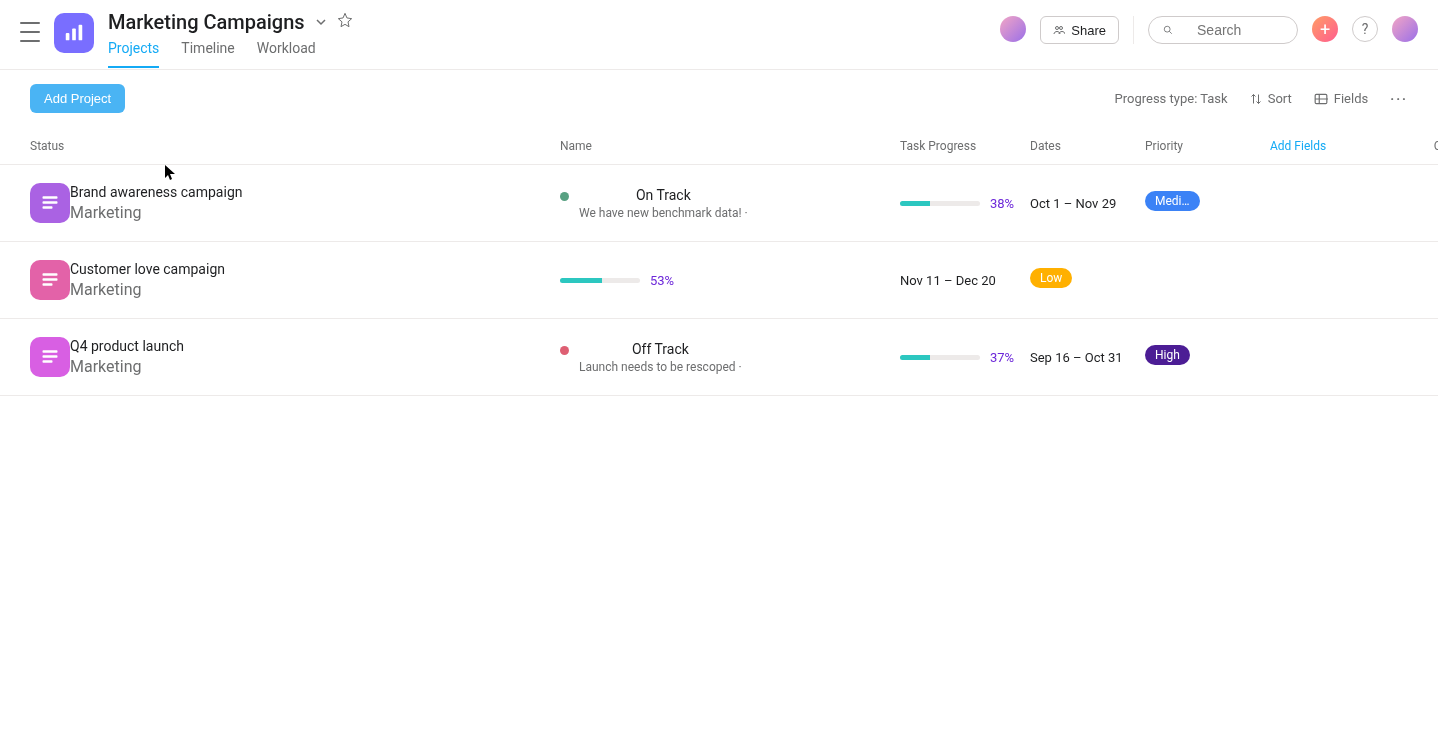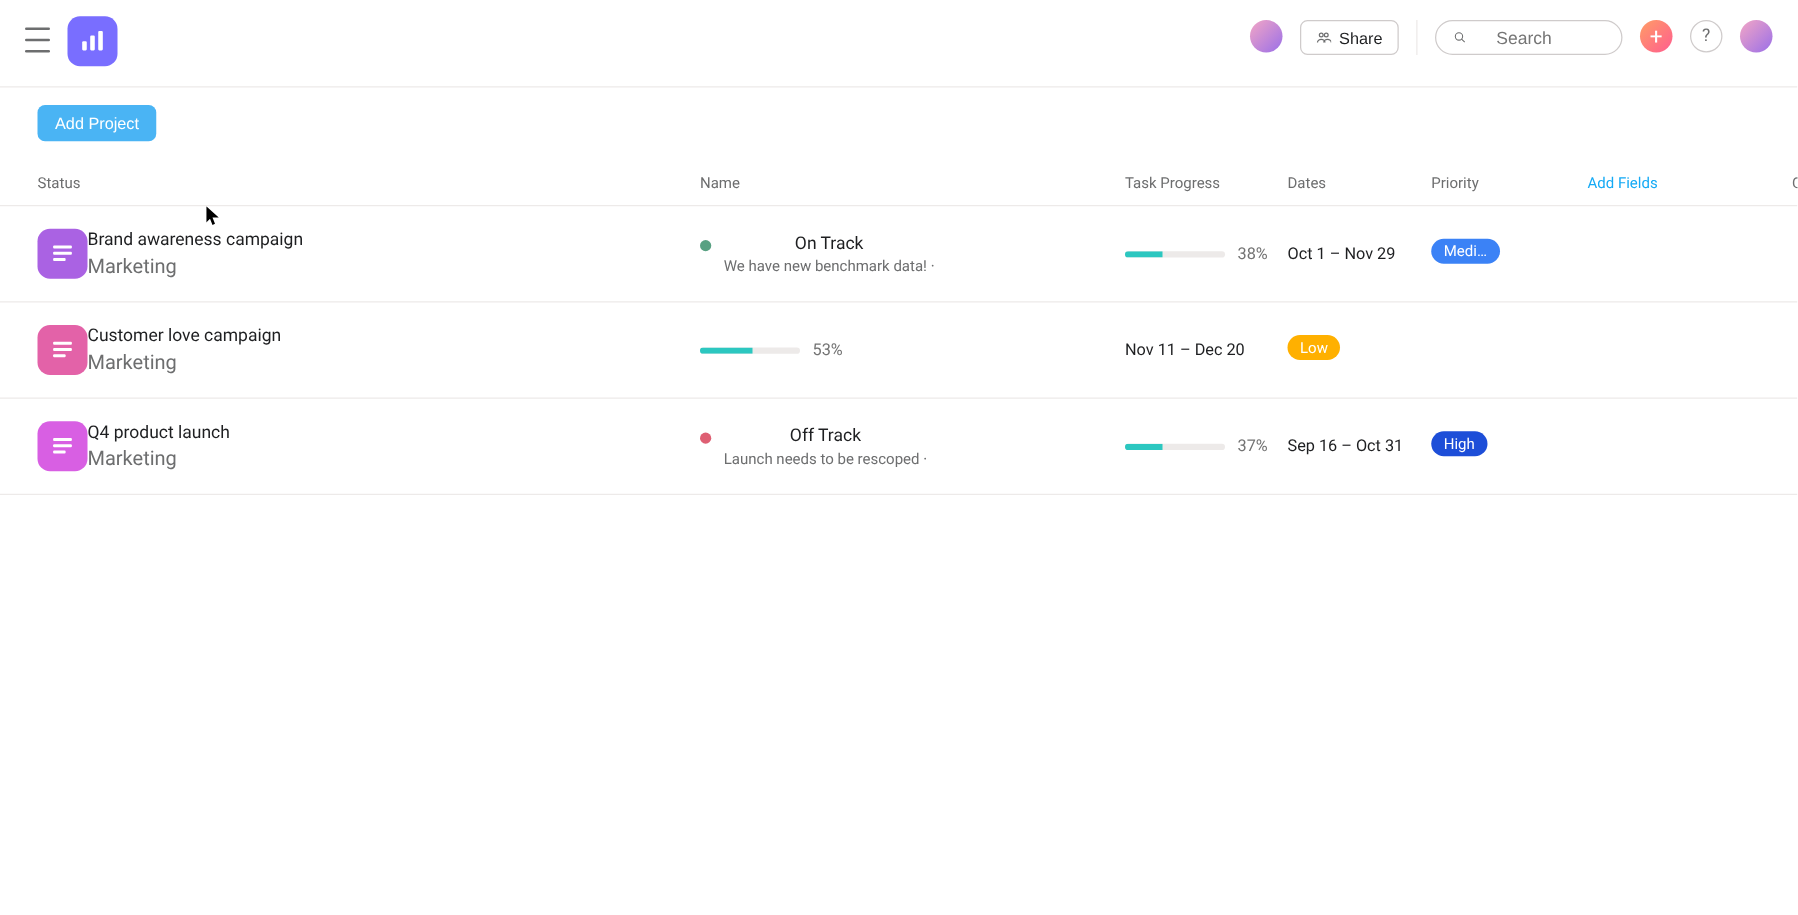--- a/index.html
+++ b/index.html
@@ -124,21 +124,21 @@
 .proj-team { font-size:16px; color:#6d6e6f; margin-top:3px; }
 
 .status-cell { display:flex; align-items:flex-start; gap:10px;text-align:center; }
 .status-dot { width:9px; height:9px; border-radius:50%; margin-top:5px; flex-shrink:0; }
 .status-label { font-size:14px; }
 .status-sub { font-size:12px; color:#6d6e6f; margin-top:3px; }
 
 .prog { display:flex; align-items:center; gap:10px; }
 .prog-track { width:80px; height:5px; background:#edeae9; border-radius:3px; overflow:hidden; }
 .prog-fill { height:100%; background:#2cc7c0; }
-.prog-pct { font-size:13px; color:#737373; }
+.prog-pct { font-size:13px; color:#6d28d9; }
 
 .dates { font-size:13px; color:#1e1f21; }
 
 .badge {
   display:inline-block; padding:3px 10px; border-radius:10px;
   font-size:12px; color:#fff; max-width:55px; overflow:hidden;
   text-overflow:ellipsis; white-space:nowrap;
 }
 
 .owner { text-align:right; }
@@ -162,20 +162,40 @@
   </div>
 
   <div class="portfolio-icon">
     <svg viewBox="0 0 24 24">
         <rect x="3" y="12" width="4" height="8" rx="1"></rect>
         <rect x="10" y="7" width="4" height="13" rx="1"></rect>
         <rect x="17" y="3" width="4" height="17" rx="1"></rect>
       </svg>
   </div>
 
+  <div class="title-block">
+    <div class="title-row">
+      <h1>Marketing Campaigns</h1>
+      <span class="chev">
+        <svg width="12" height="12" viewBox="0 0 12 12">
+            <path d="M2 4l4 4 4-4" fill="none" stroke="#6d6e6f" stroke-width="1.5"></path>
+          </svg>
+      </span>
+      <span class="star">
+        <svg width="16" height="16" viewBox="0 0 24 24" fill="none" stroke="#6d6e6f" stroke-width="1.5">
+            <path d="M12 2l2.9 6.9L22 10l-5.5 4.8L18 22l-6-3.5L6 22l1.5-7.2L2 10l7.1-1.1z"></path>
+          </svg>
+      </span>
+    </div>
+    <div class="tabs">
+      <div class="tab active">Projects</div>
+      <div class="tab">Timeline</div>
+      <div class="tab">Workload</div>
+    </div>
+  </div>
 
   <div class="top-right">
     <span class="avatar"></span>
     <button class="share-btn">
       <svg width="12" height="12" viewBox="0 0 24 24" fill="none" stroke="#6d6e6f" stroke-width="2">
           <circle cx="8" cy="8" r="3"></circle>
           <circle cx="16" cy="8" r="3"></circle>
           <path d="M2 20c0-3 3-5 6-5s6 2 6 5M12 20c0-3 3-5 6-5s6 2 6 5"></path>
         </svg>
       <span>Share</span>
@@ -195,20 +215,39 @@
 </div>
 
 <div class="toolbar" style="position:relative;">
   <button class="add-project">Add Project</button>
   <div class="cursor-pointer">
     <svg width="12" height="16" viewBox="0 0 12 16">
         <path d="M0 0l0 13 3-3 2 5 2-1-2-5 5 0z" fill="#000"></path>
       </svg>
   </div>
 
+  <div class="toolbar-right">
+    <div class="tb-item">
+      <span>Progress type: Task</span>
+    </div>
+    <div class="tb-item">
+      <svg width="12" height="12" viewBox="0 0 24 24" fill="none" stroke="#6d6e6f" stroke-width="2">
+          <path d="M7 3v18M7 3l-4 4M7 3l4 4M17 21V3M17 21l4-4M17 21l-4-4"></path>
+        </svg>
+      <span>Sort</span>
+    </div>
+    <div class="tb-item">
+      <svg width="14" height="12" viewBox="0 0 24 20" fill="none" stroke="#6d6e6f" stroke-width="2">
+          <rect x="2" y="2" width="20" height="16" rx="2"></rect>
+          <path d="M9 2v16M2 10h22"></path>
+        </svg>
+      <span>Fields</span>
+    </div>
+    <div class="dots">···</div>
+  </div>
 </div>
 
 <div class="thead">
   <div>Status</div>
   <div>Name</div>
   <div>Task Progress</div>
   <div>Dates</div>
   <div>Priority</div>
   <div class="addf">Add Fields</div>
   <div class="owner">Owner</div>
@@ -302,20 +341,20 @@
       </div>
     </div>
     <div class="prog">
       <div class="prog-track">
         <div class="prog-fill" style="width:37%"></div>
       </div>
       <span class="prog-pct">37%</span>
     </div>
     <div class="dates">Sep 16 – Oct 31</div>
     <div>
-      <span class="badge" style="background:#1d4ed8">High</span>
+      <span class="badge" style="background:#4c1d95">High</span>
     </div>
     <div></div>
     <div class="owner">
       
     </div>
   </div>
   </div>
 
 </body></html>

